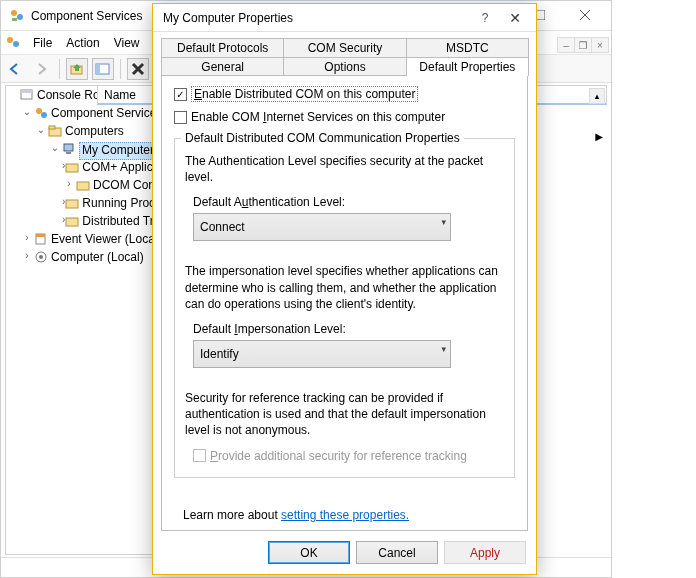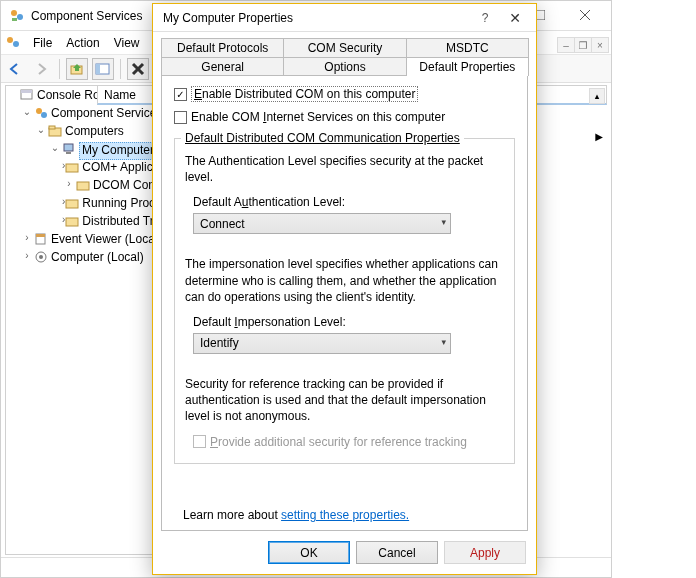--- a/index.html
+++ b/index.html
@@ -54,24 +54,24 @@
     .tab-body { border: 1px solid #bcbcbc; margin-top: -1px; padding: 10px 12px 6px 12px; height: 456px; position: relative; }
 
     .chk-row { display: flex; align-items: center; margin-bottom: 8px; }
     .chk { width: 13px; height: 13px; border: 1px solid #666; margin-right: 4px; display: inline-flex; align-items: center; justify-content: center; font-size: 10px; background: #fff; }
     .chk.disabled { border-color: #bbb; color: #aaa; }
     .dotted { border: 1px dotted #777; padding: 0 2px; }
     .ul-letter { text-decoration: underline; }
     .disabled-text { color: #9a9a9a; }
 
     .group { border: 1px solid #d0d0d0; padding: 10px 10px 12px 10px; margin-top: 4px; position: relative; }
-    .group-legend { position: absolute; top: -8px; left: 6px; background: #fff; padding: 0 4px; text-decoration: underline; }
+    .group-legend { position: absolute; top: -8px; left: 6px; background: #fff; padding: 0 4px; }
     .grp-text { margin: 4px 0 10px 0; line-height: 1.35; }
     .field-label { margin-bottom: 4px; }
-    .combo { width: 258px; height: 21px; border: 1px solid #adadad; background: linear-gradient(#eee,#e4e4e4); display: flex; align-items: center; padding: 0 6px; position: relative; }
+    .combo { width: 258px; height: 28px; border: 1px solid #adadad; background: linear-gradient(#eee,#e4e4e4); display: flex; align-items: center; padding: 0 6px; position: relative; }
     .combo-arrow { position: absolute; right: 4px; top: 3px; font-size: 9px; color: #444; }
 
     .learn { position: absolute; left: 21px; bottom: 8px; }
     .link { color: #0066cc; text-decoration: underline; }
 
     .btn-row { display: flex; justify-content: flex-end; gap: 6px; padding: 10px 10px 10px 0; }
     .btn { width: 82px; height: 23px; border: 1px solid #adadad; background: linear-gradient(#f2f2f2,#e6e6e6); display: flex; align-items: center; justify-content: center; }
     .btn.default { border: 1px solid #0078d7; box-shadow: inset 0 0 0 1px #5aa8e8; }
     .btn.disabled { color: #b91c1c; border-color: #d6d6d6; background: #f0f0f0; }
 

